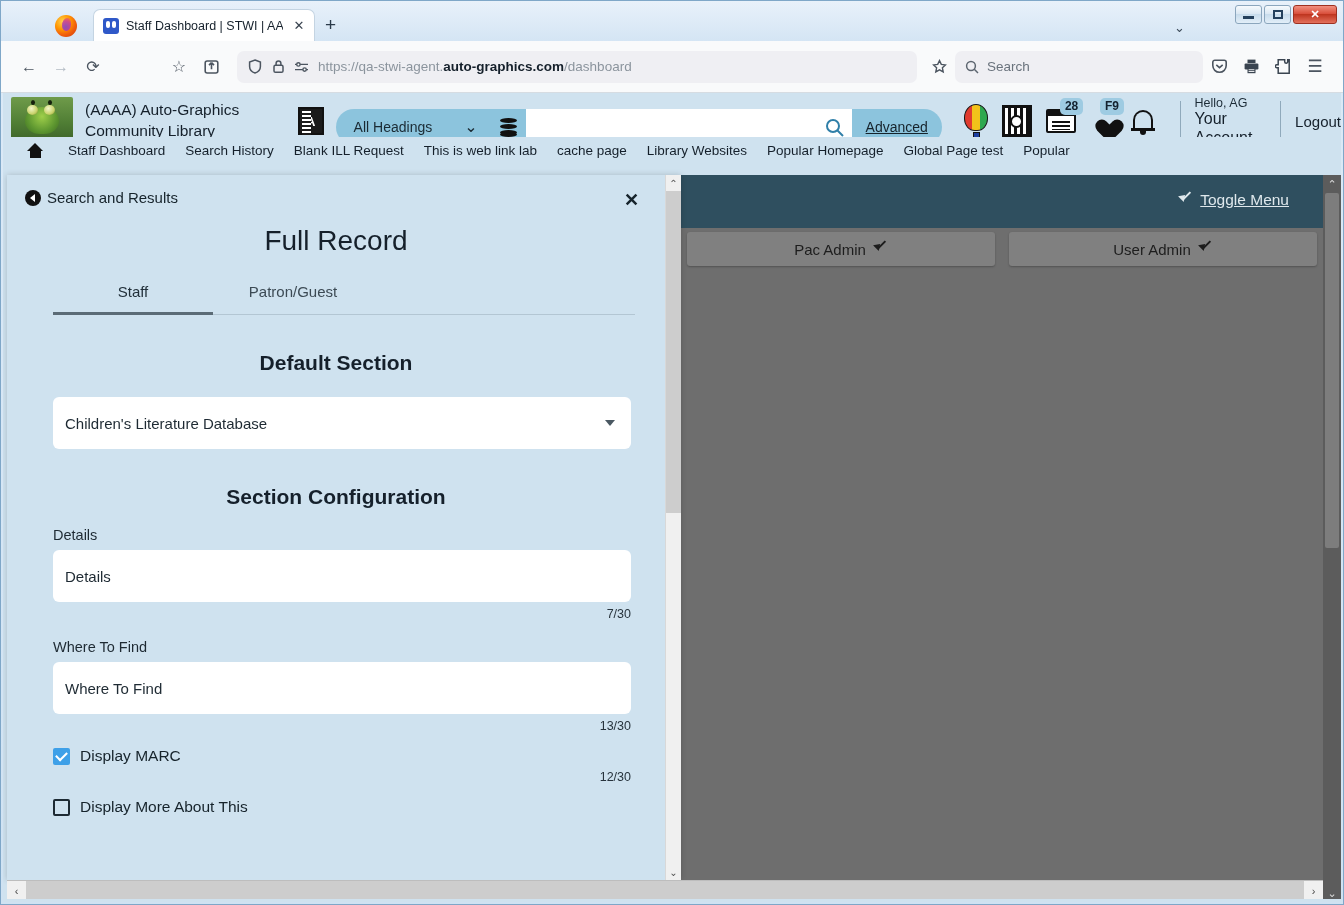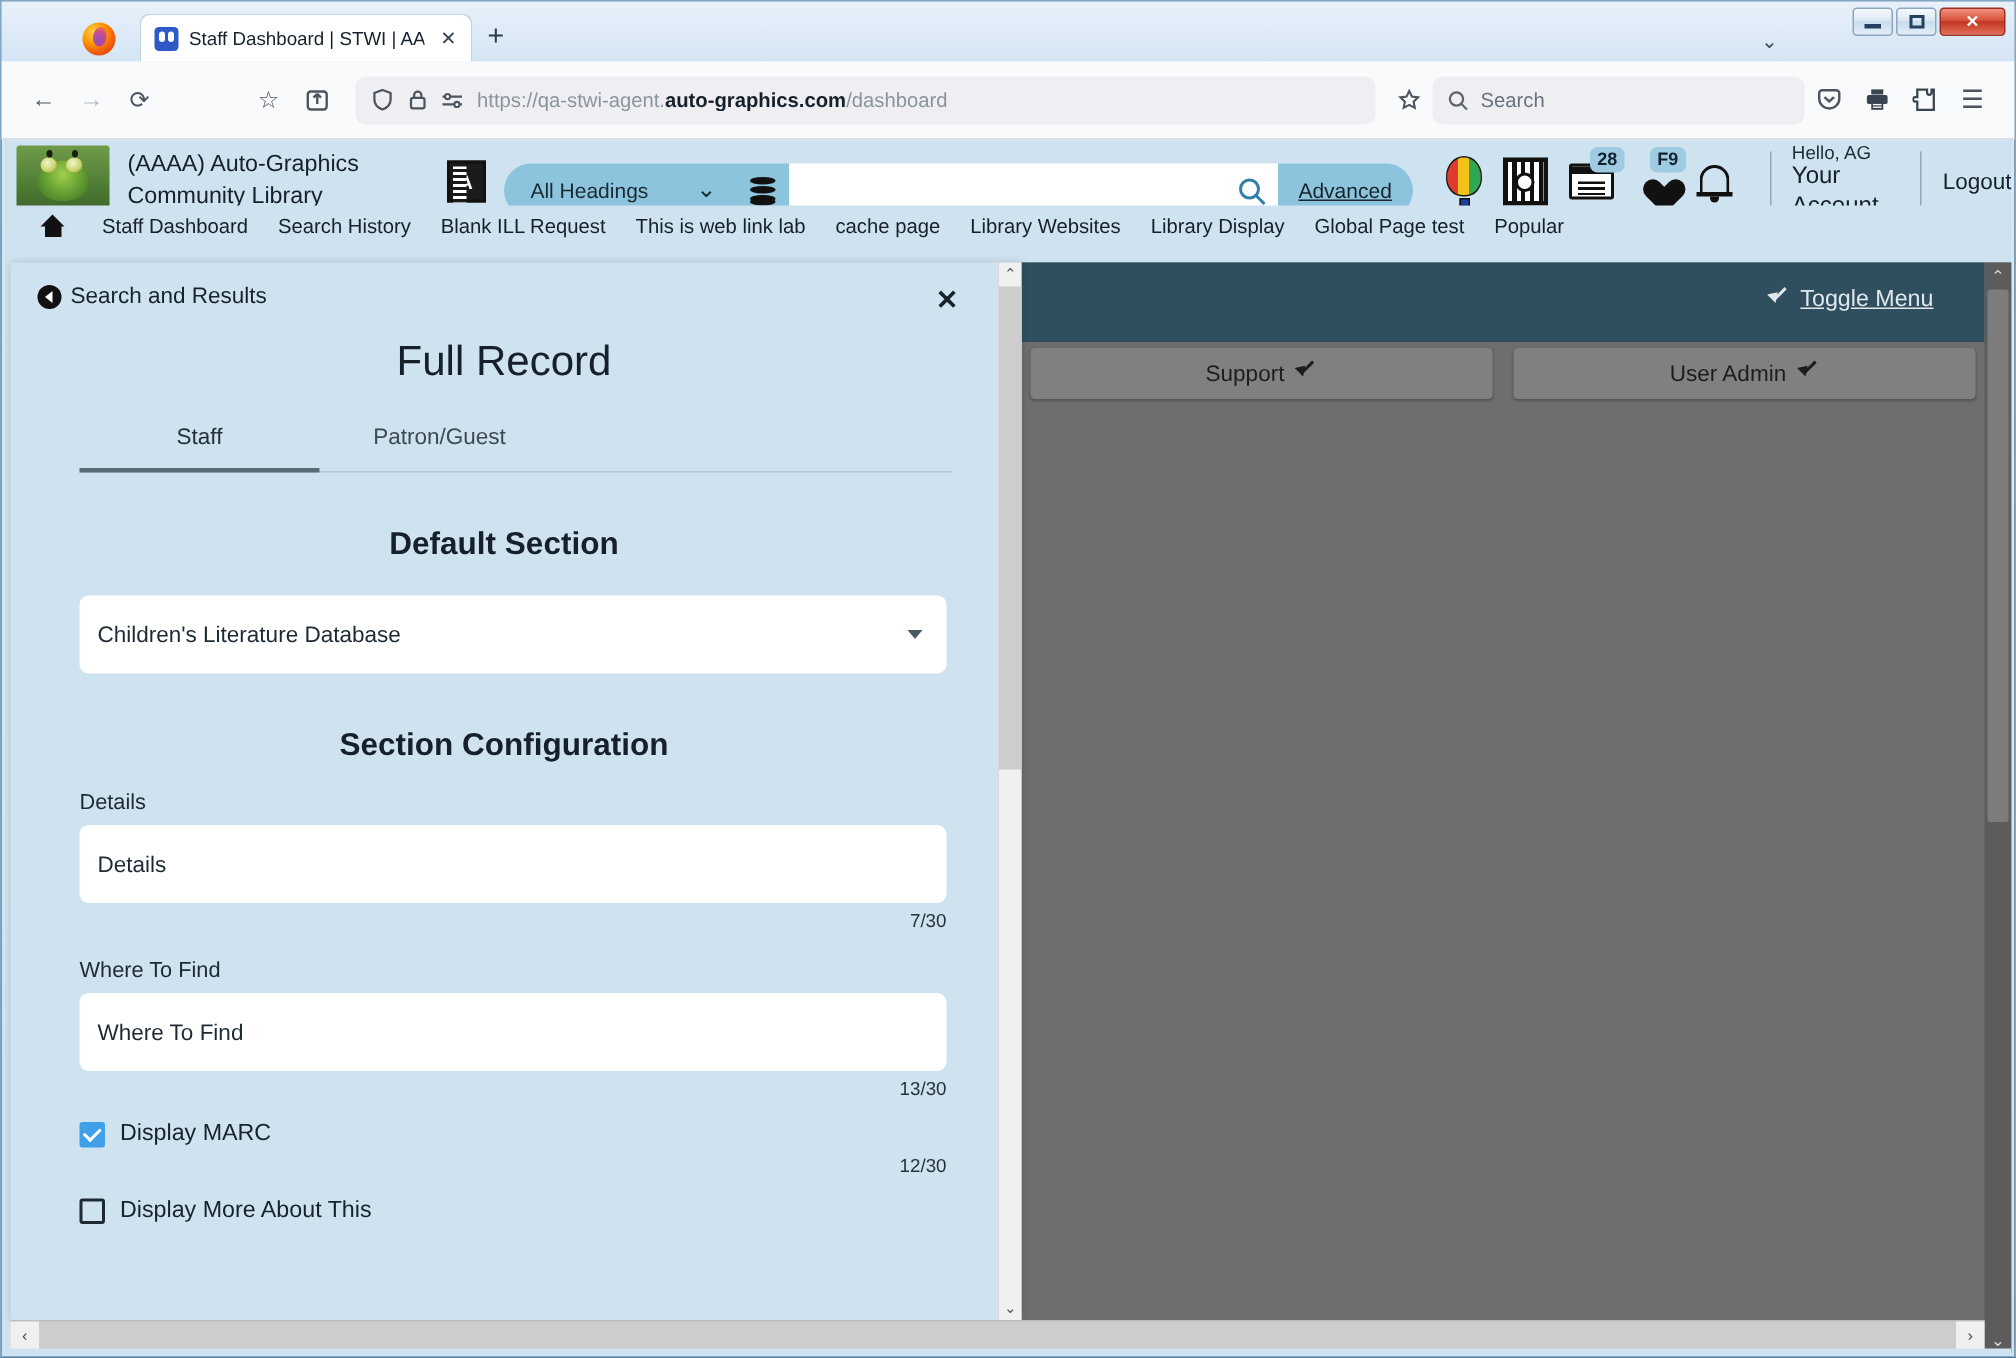--- a/index.html
+++ b/index.html
@@ -589,35 +589,35 @@
       <span class="home-icon">
           <span class="roof"></span>
           <span class="base"></span>
         </span>
       <span class="navlink">Staff Dashboard</span>
       <span class="navlink">Search History</span>
       <span class="navlink">Blank ILL Request</span>
       <span class="navlink">This is web link lab</span>
       <span class="navlink">cache page</span>
       <span class="navlink">Library Websites</span>
-      <span class="navlink">Library Display</span>
+      <span class="navlink">Popular Homepage</span>
       <span class="navlink">Global Page test</span>
       <span class="navlink">Popular</span>
     </div>
 
     <div id="rightarea">
       <div id="teal-bar">
         <a id="toggle-menu">
           <span class="expand-arrow"></span>
           <span>Toggle Menu</span>
         </a>
       </div>
       <div id="adminrow">
         <div class="admin-btn">
-          <span>Support</span>
+          <span>Pac Admin</span>
           <span class="expand-arrow"></span>
         </div>
         <div class="admin-btn">
           <span>User Admin</span>
           <span class="expand-arrow"></span>
         </div>
       </div>
       <div id="right-scroll">
         <div class="sb-arrow" style="top:0">⌃</div>
         <div class="thumb"></div>

